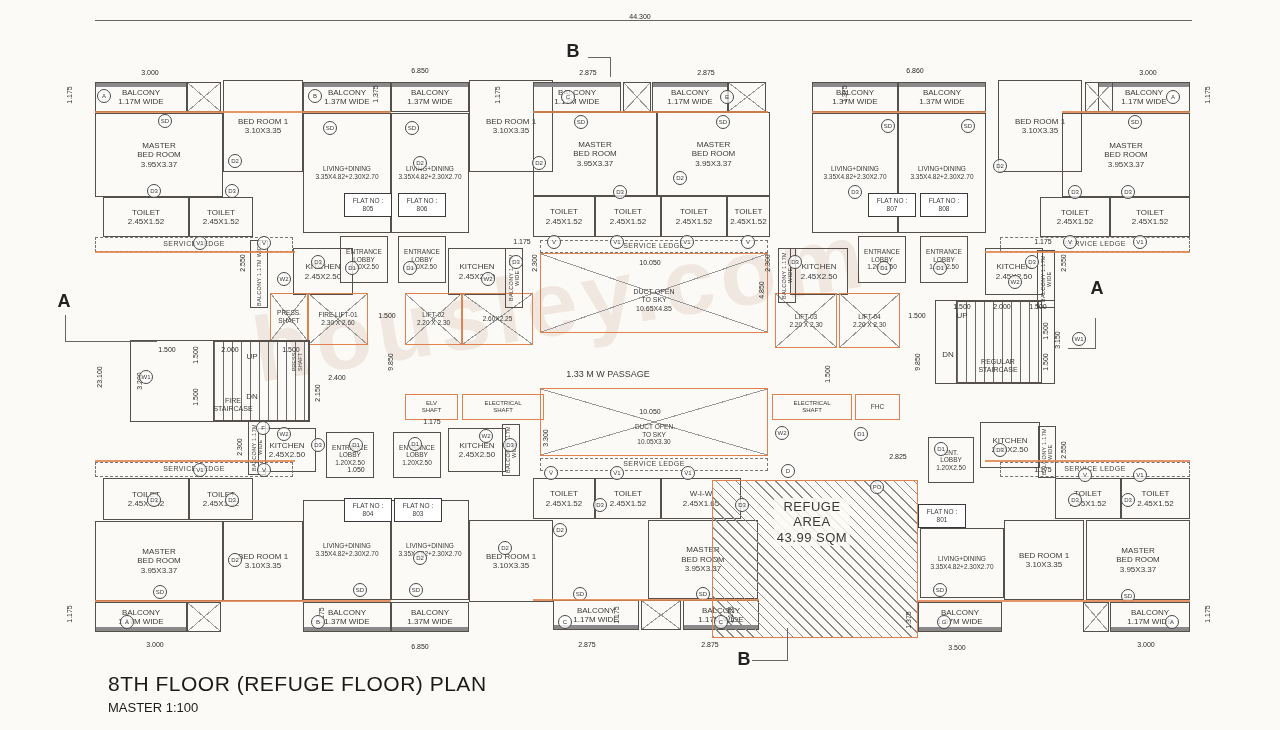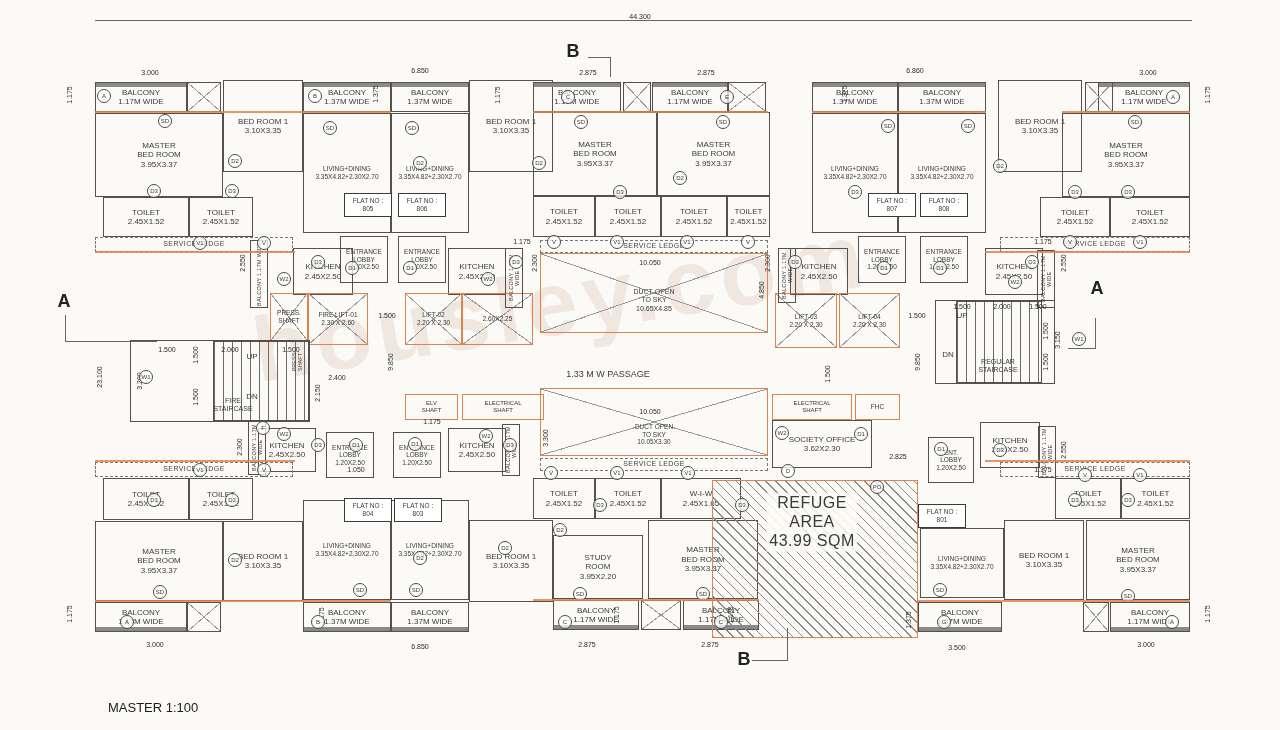--- a/index.html
+++ b/index.html
@@ -15,36 +15,37 @@
   .hatch{border:1.5px solid #e0824e;background:repeating-linear-gradient(45deg,#8a8a8a 0,#8a8a8a 1px,transparent 1px,transparent 7px)}
   .barT{background:linear-gradient(to bottom,#8a8a8a 0,#8a8a8a 4px,transparent 4px)}
   .barB{background:linear-gradient(to top,#8a8a8a 0,#8a8a8a 4px,transparent 4px)}
   .ledge{border:1px dashed #777;font-size:7px;letter-spacing:.4px;color:#444}
   .treads{border:1px solid #55504b;background:repeating-linear-gradient(90deg,#6a6a6a 0,#6a6a6a 1px,transparent 1px,transparent 9px)}
   .flattag{border:1px solid #3a3a3a;background:#fff;font-size:6.5px}
   .vtext{border:1px solid #55504b;writing-mode:vertical-rl;transform:rotate(180deg);font-size:5.5px;letter-spacing:.3px}
   .dim{font-size:7px;white-space:nowrap;transform:translate(-50%,-50%);color:#2b2b2b}
   .dim.r{transform:translate(-50%,-50%) rotate(-90deg)}
   .txt{transform:translate(-50%,-50%);font-size:8px}
-  .txt.bg{background:rgba(251,250,246,.85);padding:1px 3px;font-size:16px;letter-spacing:.5px}
+  .txt.bg{background:rgba(251,250,246,.85);padding:1px 3px;font-size:13px;letter-spacing:.5px}
   .marker{width:14px;height:14px;border:1px solid #4a4a4a;border-radius:50%;font-size:6px;
     transform:translate(-50%,-50%);background:rgba(255,255,255,.75);line-height:1}
   .section{font-size:18px;font-weight:bold;color:#222;transform:translate(-50%,-50%)}
   .accent{background:#e0824e;opacity:.85}
   .dark{background:#666;opacity:1}
   #watermark{position:absolute;left:250px;top:250px;font-size:92px;font-weight:bold;letter-spacing:6px;
     color:rgba(185,140,110,.16);transform:rotate(-9deg);white-space:nowrap;pointer-events:none}
   #title{position:absolute;left:108px;top:672px;font-size:21px;color:#1b1b1b;letter-spacing:.5px}
   #scale{position:absolute;left:108px;top:700px;font-size:13px;color:#1b1b1b}
 </style>
 </head>
 <body>
 
 <div id="plan">
   <div id="watermark">housley.com</div>
+  <div id="title">8TH FLOOR (REFUGE FLOOR) PLAN</div>
   <div id="scale">MASTER 1:100</div>
 <div class="el room barT" style="left: 95px; top: 82px; width: 92px; height: 30px;">BALCONY
 1.17M WIDE</div>
     <div class="el room" style="left: 95px; top: 113px; width: 128px; height: 84px;">MASTER
 BED ROOM
 3.95X3.37</div>
     <div class="el room" style="left: 223px; top: 80px; width: 80px; height: 92px;">BED ROOM 1
 3.10X3.35</div>
     <div class="el room" style="left: 103px; top: 197px; width: 86px; height: 40px;">TOILET
 2.45X1.52</div>
@@ -110,22 +111,20 @@
 2.45X2.50</div>
     <div class="el room barT" style="left: 1098px; top: 82px; width: 92px; height: 30px;">BALCONY
 1.17M WIDE</div>
     <div class="el room" style="left: 1062px; top: 113px; width: 128px; height: 84px;">MASTER
 BED ROOM
 3.95X3.37</div>
     <div class="el room" style="left: 1040px; top: 197px; width: 70px; height: 40px;">TOILET
 2.45X1.52</div>
     <div class="el room" style="left: 1110px; top: 197px; width: 80px; height: 40px;">TOILET
 2.45X1.52</div>
-    <div class="el room" style="left: 772px; top: 420px; width: 100px; height: 48px;">SOCIETY OFFICE
-3.62X2.30</div>
     <div class="el room" style="left: 928px; top: 437px; width: 46px; height: 46px; font-size: 6.5px;">ENT.
 LOBBY
 1.20X2.50</div>
     <div class="el room" style="left: 980px; top: 422px; width: 60px; height: 46px;">KITCHEN
 2.45X2.50</div>
     <div class="el room" style="left: 258px; top: 428px; width: 58px; height: 44px;">KITCHEN
 2.45X2.50</div>
     <div class="el room" style="left: 326px; top: 432px; width: 48px; height: 46px; font-size: 6.5px;">ENTRANCE
 LOBBY
 1.20X2.50</div>
@@ -148,23 +147,20 @@
     <div class="el room" style="left: 303px; top: 500px; width: 88px; height: 100px; font-size: 6.5px;">LIVING+DINING
 3.35X4.82+2.30X2.70</div>
     <div class="el room barB" style="left: 303px; top: 602px; width: 88px; height: 30px;">BALCONY
 1.37M WIDE</div>
     <div class="el room" style="left: 391px; top: 500px; width: 78px; height: 100px; font-size: 6.5px;">LIVING+DINING
 3.35X4.82+2.30X2.70</div>
     <div class="el room barB" style="left: 391px; top: 602px; width: 78px; height: 30px;">BALCONY
 1.37M WIDE</div>
     <div class="el room" style="left: 469px; top: 520px; width: 84px; height: 82px;">BED ROOM 1
 3.10X3.35</div>
-    <div class="el room" style="left: 553px; top: 535px; width: 90px; height: 64px;">STUDY
-ROOM
-3.95X2.20</div>
     <div class="el room" style="left: 533px; top: 478px; width: 62px; height: 41px;">TOILET
 2.45X1.52</div>
     <div class="el room" style="left: 595px; top: 478px; width: 66px; height: 41px;">TOILET
 2.45X1.52</div>
     <div class="el room" style="left: 661px; top: 478px; width: 80px; height: 41px;">W-I-W
 2.45X1.65</div>
     <div class="el room" style="left: 648px; top: 520px; width: 110px; height: 79px;">MASTER
 BED ROOM
 3.95X3.37</div>
     <div class="el room barB" style="left: 553px; top: 600px; width: 86px; height: 30px;">BALCONY

